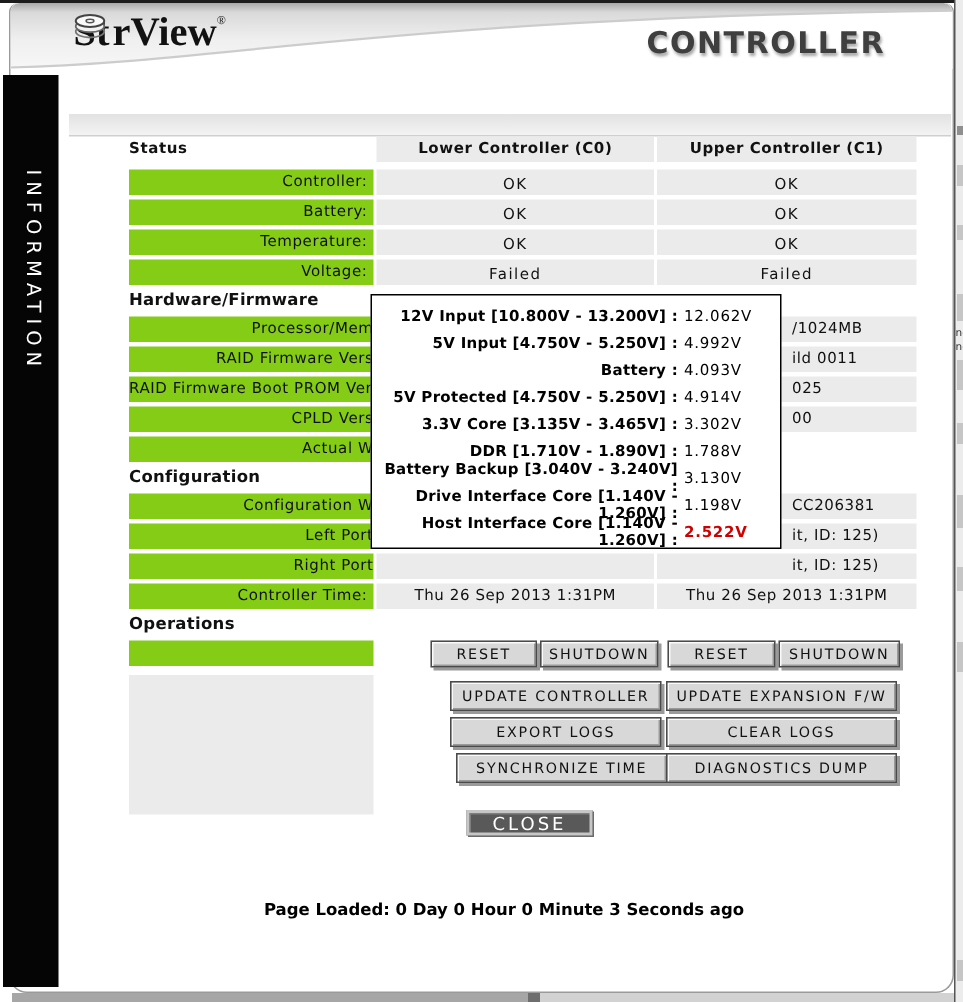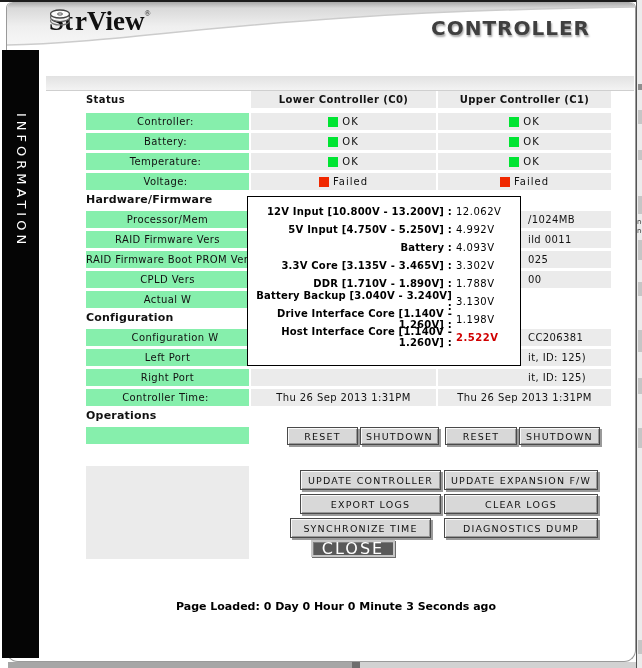--- a/index.html
+++ b/index.html
@@ -38,56 +38,56 @@
     margin:63px auto 0 auto;display:block;width:17px;}
 
   
   #band{position:absolute;left:39px;top:74px;right:1px;height:14px;
     background:linear-gradient(#e2e2e2,#f3f3f3);border-bottom:1px solid #cfcfcf;}
 
   
   #content{position:absolute;left:79px;top:89px;width:525px;font-size:10px;color:#111;letter-spacing:0.4px;}
   .trow{display:flex;height:17px;margin-bottom:3px;}
   .hdr-row{margin-bottom:5px;}
-  .lcell{width:163px;background:#86efac;text-align:center;padding:3px 4px 0 0;box-sizing:border-box;height:17px;}
+  .lcell{width:163px;background:#84cc16;text-align:right;padding:3px 4px 0 0;box-sizing:border-box;height:17px;}
   .c0cell{width:185px;margin-left:2px;background:#ebebeb;height:17px;box-sizing:border-box;padding-top:3px;}
   .c1cell{width:173px;margin-left:2px;background:#ebebeb;height:17px;box-sizing:border-box;padding-top:3px;}
   .nobg{background:transparent;}
   .sec-label{font-weight:bold;padding-top:3px;}
   .colhdr{font-weight:bold;text-align:center;padding-top:3px;}
   .section{font-weight:bold;font-size:11px;height:15px;margin:1px 0 3px 0;letter-spacing:0.2px;}
-  .statusline{display:flex;justify-content:center;align-items:center;height:11px;gap:4px;letter-spacing:1px;}
+  .statusline{display:flex;justify-content:center;align-items:center;height:11px;gap:4px;letter-spacing:1px;flex-direction:column;}
   .sq{width:10px;height:10px;display:inline-block;}
   .sq-ok{background:#00e432;}
   .sq-failed{background:#f02800;}
   .frag{padding-left:90px;white-space:nowrap;overflow:hidden;display:block;}
   .ctr{text-align:center;}
 
   
-  .oprow1{position:relative;height:19px;margin-bottom:20px;display:flex;}
+  .oprow1{position:relative;height:19px;margin-bottom:4px;display:flex;}
   .oprow2{position:relative;height:93px;display:flex;}
   .tallcell{width:163px;background:#ebebeb;height:93px;}
   .btn95{position:absolute;height:18px;background:#d8d8d8;border:1px solid #4a4a4a;
     box-shadow:2px 2px 0 #9a9a9a,inset 1px 1px 0 #fafafa,inset -1px -1px 0 #999;
     font-size:9.5px;letter-spacing:1.2px;text-align:center;line-height:17px;cursor:pointer;
     font-family:"DejaVu Sans",sans-serif;box-sizing:border-box;padding:0;color:#111;}
   .h20{height:20px;line-height:19px;}
 
   
   #vpopup{position:absolute;left:247px;top:196px;width:274px;height:170px;background:#fff;
     border:1px solid #000;box-sizing:border-box;padding:5px 8px 0 6px;z-index:50;}
   .vrow{display:flex;height:18px;font-size:10px;align-items:center;}
   .vlabel{flex:1;text-align:right;font-weight:bold;letter-spacing:0.2px;padding-right:4px;}
   .vval{width:56px;text-align:left;letter-spacing:0.5px;}
   .valert{color:#d00000;font-weight:bold;}
 
   
   #close-btn{position:absolute;left:304px;top:538px;width:84px;height:17px;background:#595959;color:#fff;
     border:2px solid #c6c6c6;box-shadow:1px 1px 0 #6b6b6b,inset 1px 1px 0 #7e7e7e;
-    font-size:16px;letter-spacing:2px;text-align:center;line-height:14px;box-sizing:border-box;cursor:pointer;}
+    font-size:12px;letter-spacing:2px;text-align:center;line-height:14px;box-sizing:border-box;cursor:pointer;}
   #footer-text{position:absolute;left:14px;top:598px;width:630px;text-align:center;font-weight:bold;font-size:11px;color:#000;}
 </style>
 </head>
 <body>
 
 <div id="page">
   <div id="topbar"></div>
 
   <div id="dialog">
 
@@ -252,21 +252,21 @@
         <button class="btn95" style="left:274px;width:79px;">SHUTDOWN</button>
         <button class="btn95" style="left:359px;width:72px;">RESET</button>
         <button class="btn95" style="left:433px;width:81px;">SHUTDOWN</button>
       </div>
       <div class="oprow2">
         <div class="tallcell"></div>
         <button class="btn95 h20" style="left:214px;top:4px;width:141px;">UPDATE CONTROLLER F/W</button>
         <button class="btn95 h20" style="left:358px;top:4px;width:154px;">UPDATE EXPANSION F/W</button>
         <button class="btn95 h20" style="left:214px;top:28px;width:141px;">EXPORT LOGS</button>
         <button class="btn95 h20" style="left:358px;top:28px;width:154px;">CLEAR LOGS</button>
-        <button class="btn95 h20" style="left:204px;top:52px;width:141px;">SYNCHRONIZE TIME</button>
+        <button class="btn95 h20" style="left:218px;top:52px;width:141px;">SYNCHRONIZE TIME</button>
         <button class="btn95 h20" style="left:358px;top:52px;width:154px;">DIAGNOSTICS DUMP</button>
       </div>
     </div>
 
     <div id="close-btn">CLOSE</div>
 
     <div id="footer-text">Page Loaded: 0 Day 0 Hour 0 Minute 3 Seconds ago</div>
   </div>
 
   <div id="sidebar">
@@ -278,20 +278,24 @@
         <span class="vlabel">12V Input [10.800V - 13.200V] :</span>
         <span class="vval">12.062V</span>
       </div>
     <div class="vrow">
         <span class="vlabel">5V Input [4.750V - 5.250V] :</span>
         <span class="vval">4.992V</span>
       </div>
     <div class="vrow">
         <span class="vlabel">Battery :</span>
         <span class="vval">4.093V</span>
+      </div>
+    <div class="vrow">
+        <span class="vlabel">5V Protected [4.750V - 5.250V] :</span>
+        <span class="vval">4.914V</span>
       </div>
     <div class="vrow">
         <span class="vlabel">3.3V Core [3.135V - 3.465V] :</span>
         <span class="vval">3.302V</span>
       </div>
     <div class="vrow">
         <span class="vlabel">DDR [1.710V - 1.890V] :</span>
         <span class="vval">1.788V</span>
       </div>
     <div class="vrow">

